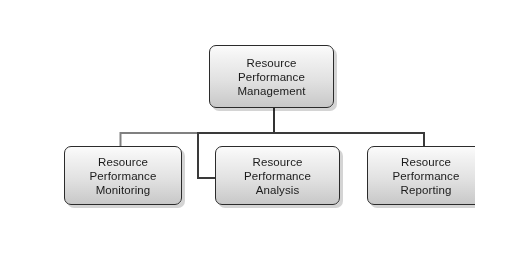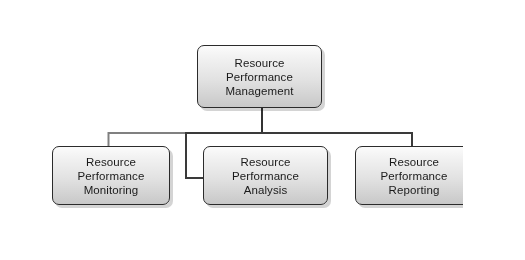--- a/index.html
+++ b/index.html
@@ -47,21 +47,21 @@
     color: #1a1a1a;
     letter-spacing: 0.1px;
     padding: 0 4px;
     white-space: pre-line;
     font-family: "Liberation Sans", sans-serif;
   }
 </style>
 </head>
 <body>
 
-<div id="diagram-canvas" style="width: 463px; height: 260px; background: rgb(255, 255, 255);">
+<div id="diagram-canvas" style="width: 463px; height: 260px; background: rgb(255, 255, 255); margin-left: 12px;">
 
   <svg id="connector-layer" viewBox="0 0 525 260" width="525" height="260" xmlns="http://www.w3.org/2000/svg">
 
     <path d="M262,107 L262,133.5" stroke="#333333" stroke-width="2" fill="none"></path>
 
     <path d="M108,133 L186,133" stroke="#808080" stroke-width="2" fill="none"></path>
 
     <path d="M185,133 L412,133" stroke="#3a3a3a" stroke-width="2" fill="none"></path>
 
     <path d="M108.5,132 L108.5,147" stroke="#808080" stroke-width="2" fill="none"></path>

